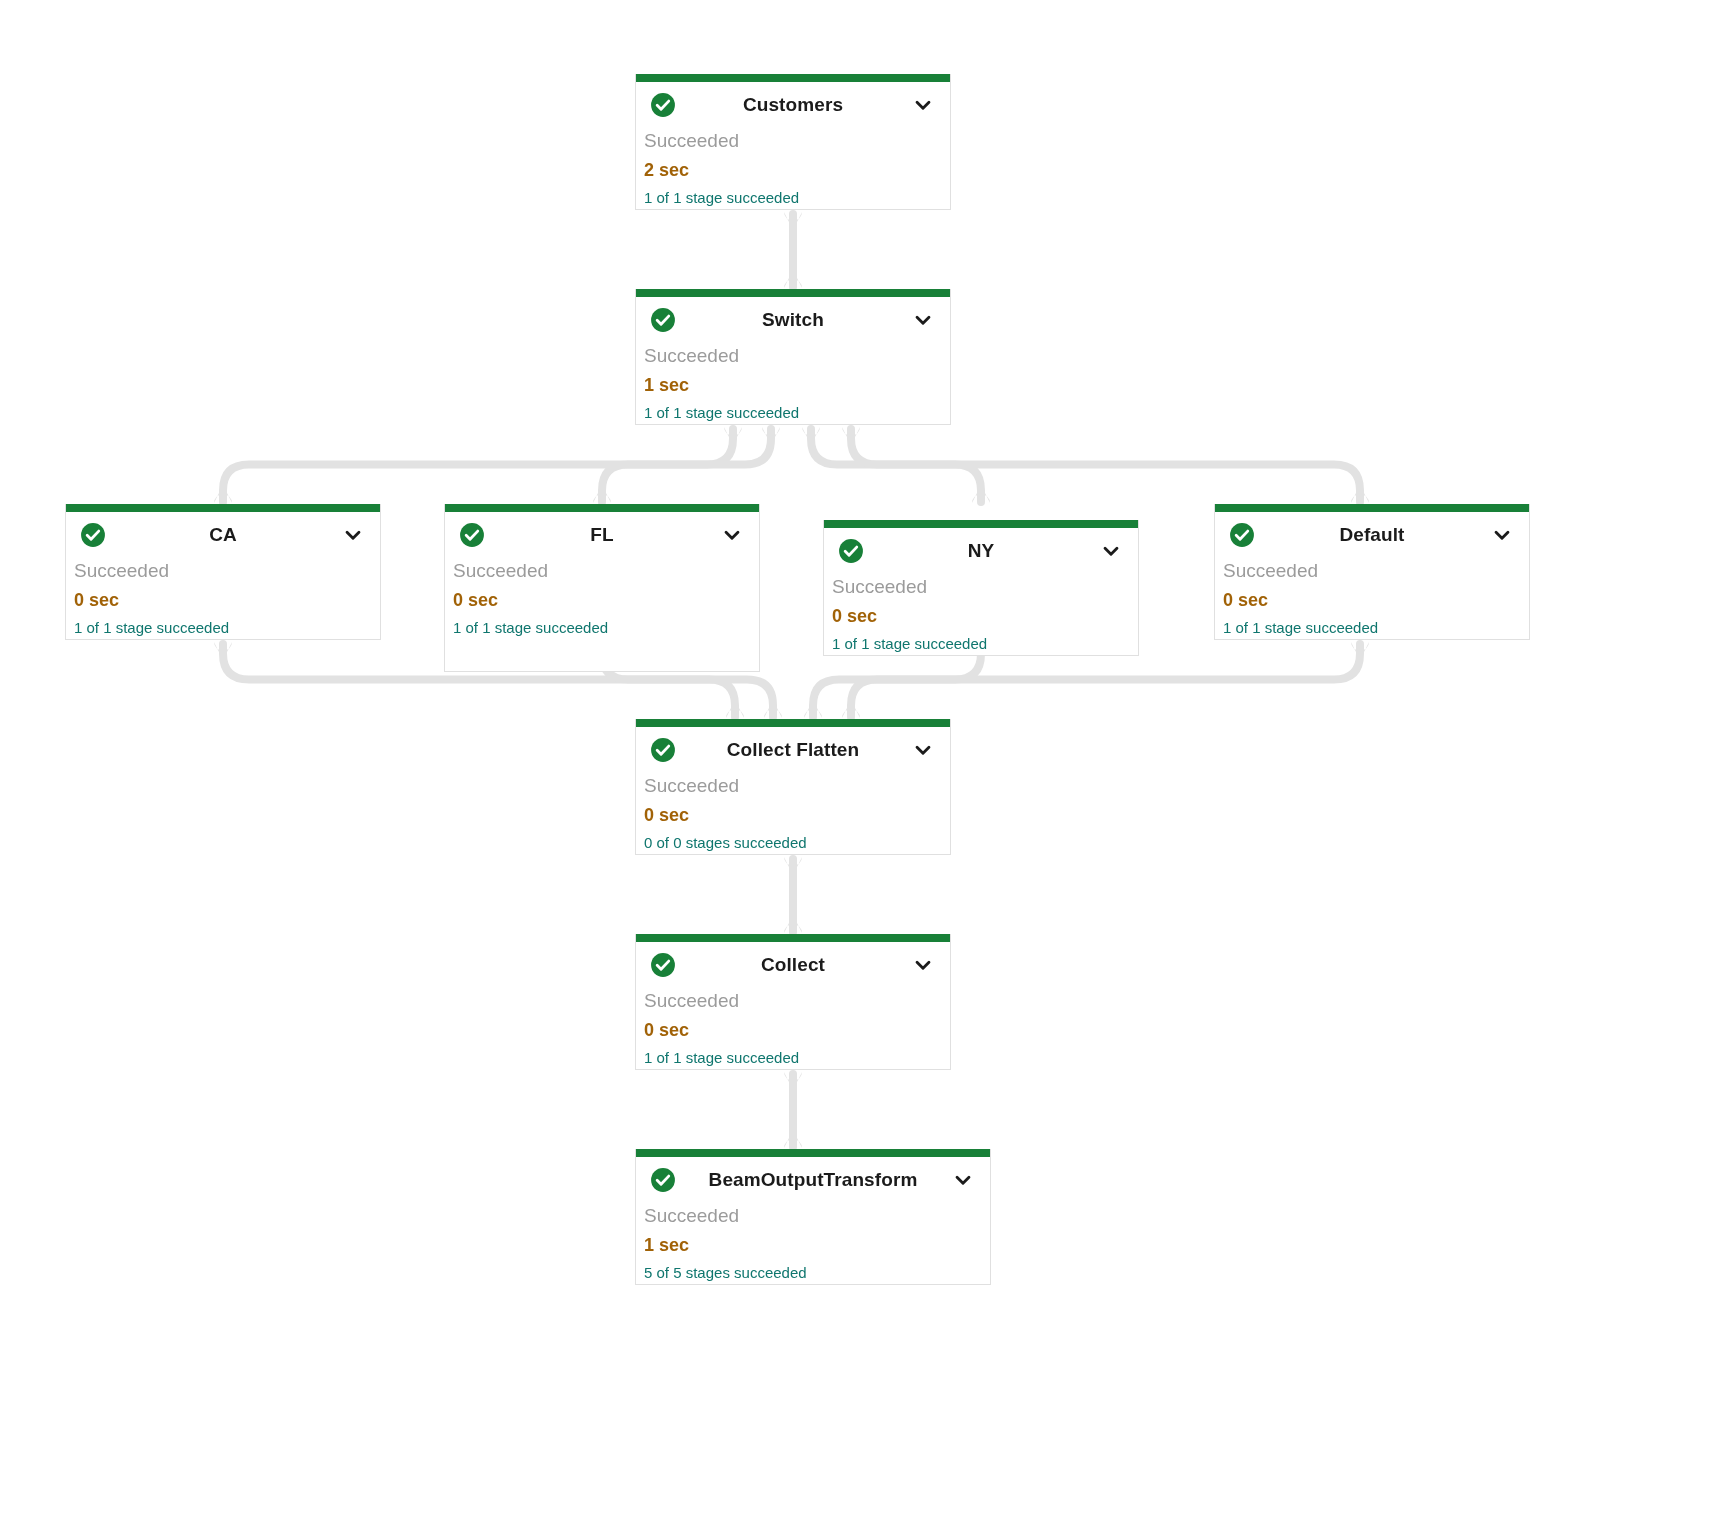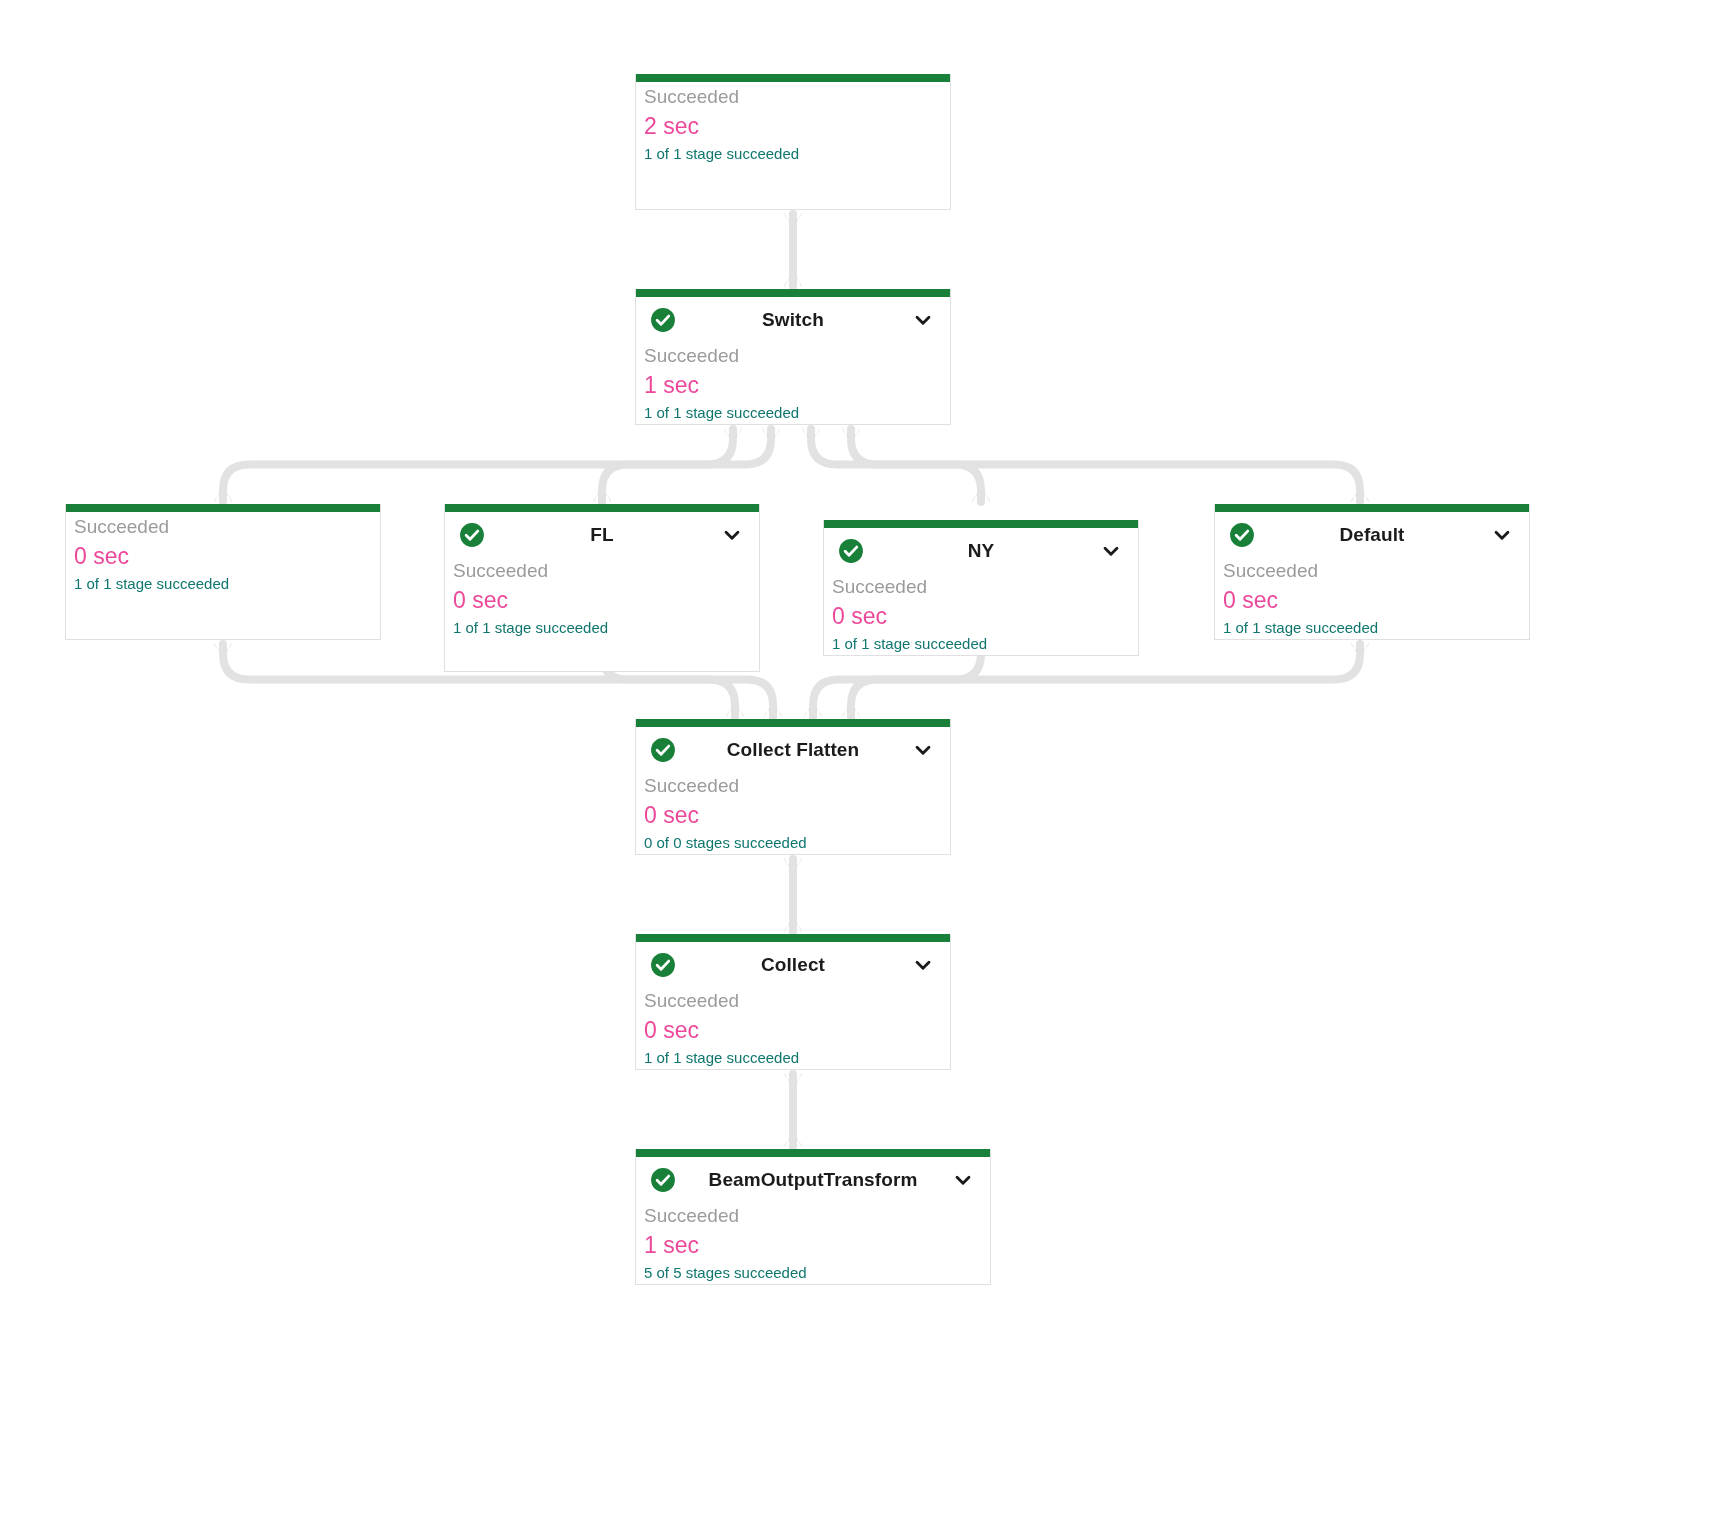--- a/index.html
+++ b/index.html
@@ -78,24 +78,25 @@
     padding: 0 8px 14px 8px;
     text-align: left;
   }
   .node-status {
     font-size: 19px;
     color: #9b9b9b;
     line-height: 30px;
     white-space: nowrap;
   }
   .node-duration {
-    font-size: 23px;
-    color: #ec4899;
+    font-size: 18px;
+    color: #a16207;
     line-height: 28px;
     white-space: nowrap;
+    font-weight: bold;
   }
   .node-stages {
     font-size: 15px;
     color: #0f766e;
     line-height: 28px;
     white-space: nowrap;
   }
 </style>
 </head>
 <body>
@@ -131,20 +132,30 @@
       <path d="M 842 718 A 9 9 0 0 1 860 718 L 855 708 L 847 708 Z" fill="#e2e2e2"></path>
       <path d="M 793 859 L 793 932" fill="none" stroke="#e2e2e2" stroke-width="8" stroke-linecap="round" stroke-linejoin="round"></path>
       <path d="M 784 857 A 9 9 0 0 0 802 857 L 797 867 L 789 867 Z" fill="#e2e2e2"></path>
       <path d="M 784 933 A 9 9 0 0 1 802 933 L 797 923 L 789 923 Z" fill="#e2e2e2"></path>
       <path d="M 793 1074 L 793 1147" fill="none" stroke="#e2e2e2" stroke-width="8" stroke-linecap="round" stroke-linejoin="round"></path>
       <path d="M 784 1072 A 9 9 0 0 0 802 1072 L 797 1082 L 789 1082 Z" fill="#e2e2e2"></path>
       <path d="M 784 1148 A 9 9 0 0 1 802 1148 L 797 1138 L 789 1138 Z" fill="#e2e2e2"></path>
     </svg>
 <div class="node" style="left: 635px; top: 74px; width: 316px; height: 136px;">
       <div class="node-accent"></div>
+      <div class="node-head">
+        <span class="status-icon"><svg viewBox="0 0 24 24" xmlns="http://www.w3.org/2000/svg">
+            <circle cx="12" cy="12" r="11" fill="#188038"></circle>
+            <path d="M6.6 12.3 L10.2 15.9 L17.3 8.4" fill="none" stroke="#ffffff" stroke-width="2.6" stroke-linecap="round" stroke-linejoin="round"></path>
+          </svg></span>
+        <span class="node-title">Customers</span>
+        <span class="chevron"><svg viewBox="0 0 24 24" xmlns="http://www.w3.org/2000/svg">
+            <path d="M5.5 9 L12 15.5 L18.5 9" fill="none" stroke="#1b1b1b" stroke-width="3.1" stroke-linecap="round" stroke-linejoin="round"></path>
+          </svg></span>
+      </div>
       <div class="node-body">
         <div class="node-status">Succeeded</div>
         <div class="node-duration">2 sec</div>
         <div class="node-stages">1 of 1 stage succeeded</div>
       </div>
     </div>
     <div class="node" style="left: 635px; top: 289px; width: 316px; height: 136px;">
       <div class="node-accent"></div>
       <div class="node-head">
         <span class="status-icon"><svg viewBox="0 0 24 24" xmlns="http://www.w3.org/2000/svg">
@@ -157,20 +168,30 @@
           </svg></span>
       </div>
       <div class="node-body">
         <div class="node-status">Succeeded</div>
         <div class="node-duration">1 sec</div>
         <div class="node-stages">1 of 1 stage succeeded</div>
       </div>
     </div>
     <div class="node" style="left: 65px; top: 504px; width: 316px; height: 136px;">
       <div class="node-accent"></div>
+      <div class="node-head">
+        <span class="status-icon"><svg viewBox="0 0 24 24" xmlns="http://www.w3.org/2000/svg">
+            <circle cx="12" cy="12" r="11" fill="#188038"></circle>
+            <path d="M6.6 12.3 L10.2 15.9 L17.3 8.4" fill="none" stroke="#ffffff" stroke-width="2.6" stroke-linecap="round" stroke-linejoin="round"></path>
+          </svg></span>
+        <span class="node-title">CA</span>
+        <span class="chevron"><svg viewBox="0 0 24 24" xmlns="http://www.w3.org/2000/svg">
+            <path d="M5.5 9 L12 15.5 L18.5 9" fill="none" stroke="#1b1b1b" stroke-width="3.1" stroke-linecap="round" stroke-linejoin="round"></path>
+          </svg></span>
+      </div>
       <div class="node-body">
         <div class="node-status">Succeeded</div>
         <div class="node-duration">0 sec</div>
         <div class="node-stages">1 of 1 stage succeeded</div>
       </div>
     </div>
     <div class="node" style="left: 444px; top: 504px; width: 316px; height: 168px;">
       <div class="node-accent"></div>
       <div class="node-head">
         <span class="status-icon"><svg viewBox="0 0 24 24" xmlns="http://www.w3.org/2000/svg">

